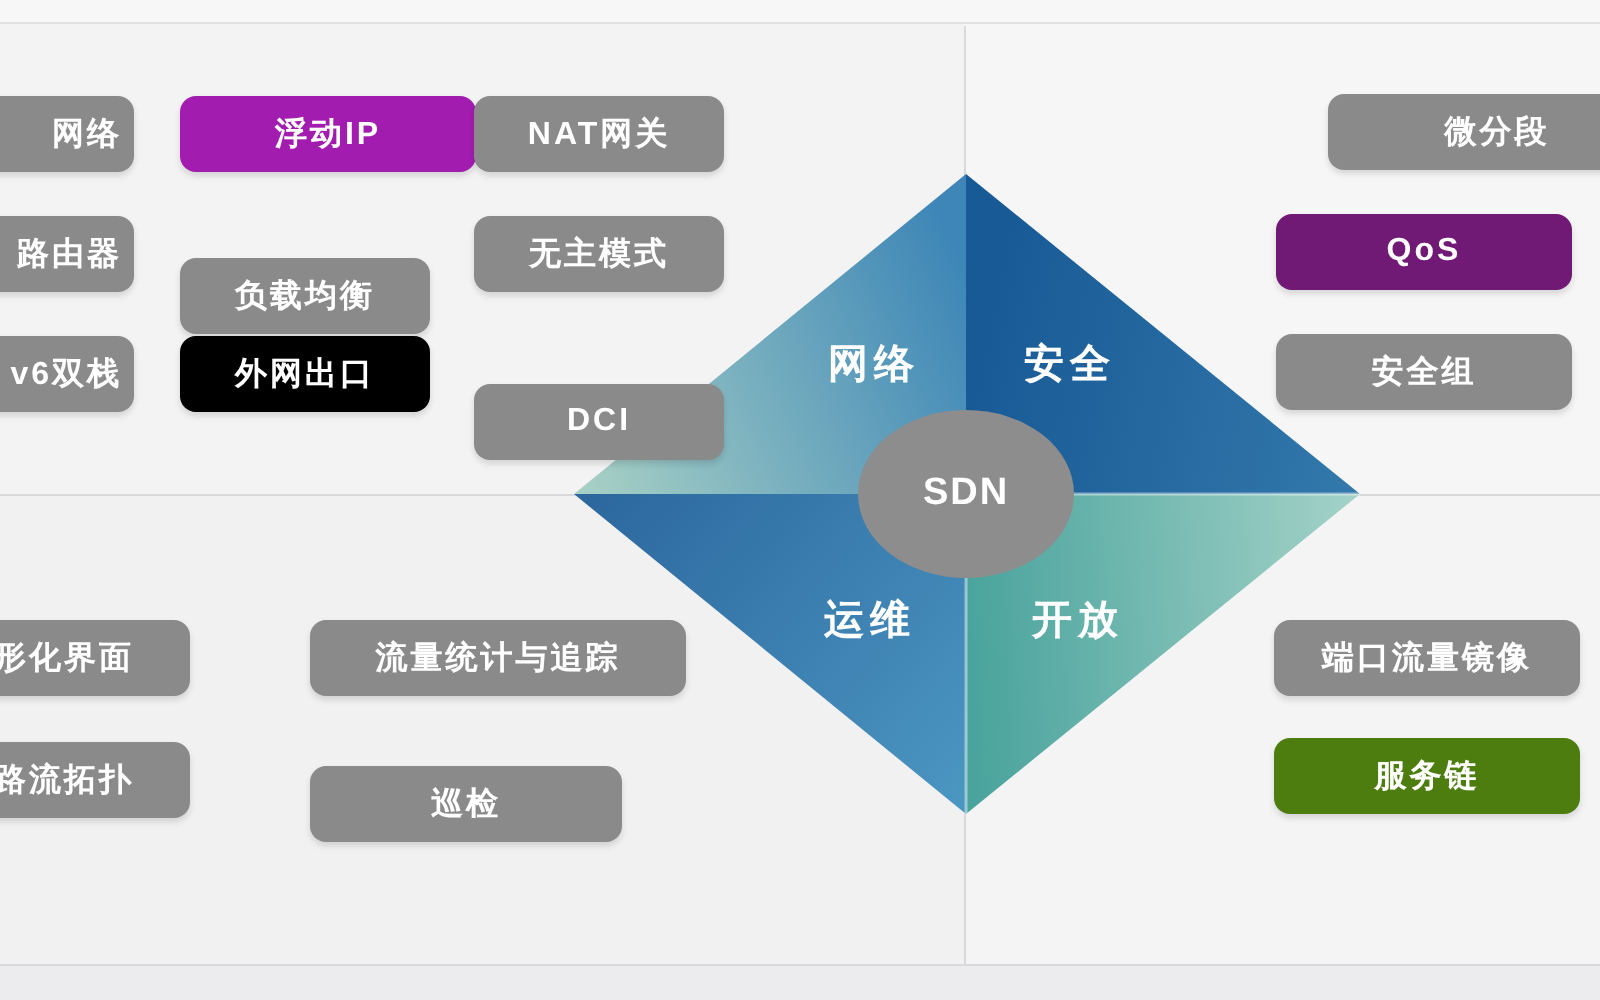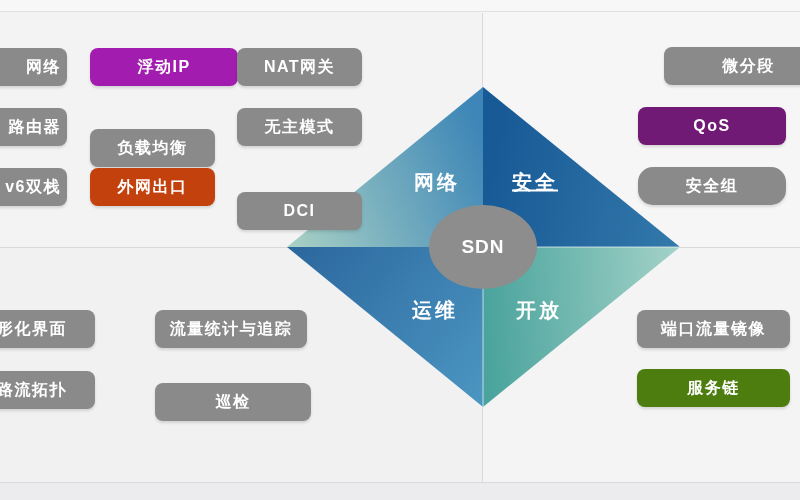--- a/index.html
+++ b/index.html
@@ -74,46 +74,46 @@
     <polygon points="196,0 0,160 196,160" fill="url(#gradNetwork)"></polygon>
     <polygon points="196,0 393,160 196,160" fill="url(#gradSecurity)"></polygon>
     <polygon points="0,160 196,160 196,320" fill="url(#gradOperations)"></polygon>
     <polygon points="196,160 393,160 196,320" fill="url(#gradOpen)"></polygon>
     <line x1="196" y1="160" x2="393" y2="160" stroke="#ffffff" stroke-opacity="0.45" stroke-width="1.5"></line>
     <line x1="196" y1="160" x2="196" y2="320" stroke="#ffffff" stroke-opacity="0.45" stroke-width="1.5"></line>
     <ellipse id="center-circle" cx="196" cy="160" rx="54" ry="42" fill="#8d8d8d"></ellipse>
   </svg>
 
   <div class="qlabel" style="left:437px;top:182px;">网络</div>
-  <div class="qlabel" style="left:535px;top:182px;text-decoration:underline;">安全</div>
+  <div class="qlabel" style="left:535px;top:182px;">安全</div>
   <div class="qlabel" style="left:435px;top:310px;">运维</div>
   <div class="qlabel" style="left:539px;top:310px;">开放</div>
   <div id="center-label">SDN</div>
 
   <div>
     <div class="chip clip" style="left: -58px; top: 48px; width: 125px; background: rgb(138, 138, 138); color: rgb(255, 255, 255);">网络</div>
     <div class="chip" style="left: 90px; top: 48px; width: 148px; background: #a21caf; color: rgb(255, 255, 255);">浮动IP</div>
     <div class="chip" style="left: 237px; top: 48px; width: 125px; background: rgb(138, 138, 138); color: rgb(255, 255, 255);">NAT网关</div>
     <div class="chip clip" style="left: -58px; top: 108px; width: 125px; background: rgb(138, 138, 138); color: rgb(255, 255, 255);">路由器</div>
     <div class="chip" style="left: 90px; top: 108px; width: 125px; background: rgb(138, 138, 138); color: rgb(255, 255, 255); margin-top: 21px;">负载均衡</div>
     <div class="chip" style="left: 237px; top: 108px; width: 125px; background: rgb(138, 138, 138); color: rgb(255, 255, 255);">无主模式</div>
     <div class="chip clip" style="left: -58px; top: 168px; width: 125px; background: rgb(138, 138, 138); color: rgb(255, 255, 255);">v6双栈</div>
-    <div class="chip" style="left: 90px; top: 168px; width: 125px; background: #c2410c; color: rgb(255, 255, 255);">外网出口</div>
+    <div class="chip" style="left: 90px; top: 168px; width: 125px; background: #000000; color: rgb(255, 255, 255);">外网出口</div>
     <div class="chip" style="left: 237px; top: 168px; width: 125px; background: rgb(138, 138, 138); color: rgb(255, 255, 255); margin-top: 24px;">DCI</div>
   </div>
 
   <div>
     <div class="chip" style="left: 664px; top: 47px; width: 169px; background: rgb(138, 138, 138); color: rgb(255, 255, 255);">微分段</div>
     <div class="chip" style="left: 638px; top: 107px; width: 148px; background: #701a75; color: rgb(255, 255, 255);">QoS</div>
-    <div class="chip" style="left: 638px; top: 167px; width: 148px; background: rgb(138, 138, 138); color: rgb(255, 255, 255); border-radius: 15px;">安全组</div>
+    <div class="chip" style="left: 638px; top: 167px; width: 148px; background: rgb(138, 138, 138); color: rgb(255, 255, 255);">安全组</div>
   </div>
 
   <div>
     <div class="chip clip-wide" style="left: -40px; top: 310px; width: 135px; background: rgb(138, 138, 138); color: rgb(255, 255, 255);">形化界面</div>
-    <div class="chip" style="left: 155px; top: 310px; width: 152px; background: rgb(138, 138, 138); color: rgb(255, 255, 255);">流量统计与追踪</div>
+    <div class="chip" style="left: 155px; top: 310px; width: 188px; background: rgb(138, 138, 138); color: rgb(255, 255, 255);">流量统计与追踪</div>
     <div class="chip clip-wide" style="left: -40px; top: 371px; width: 135px; background: rgb(138, 138, 138); color: rgb(255, 255, 255);">路流拓扑</div>
     <div class="chip" style="left: 155px; top: 383px; width: 156px; background: rgb(138, 138, 138); color: rgb(255, 255, 255);">巡检</div>
   </div>
 
   <div>
     <div class="chip" style="left: 637px; top: 310px; width: 153px; background: rgb(138, 138, 138); color: rgb(255, 255, 255);">端口流量镜像</div>
     <div class="chip" style="left: 637px; top: 369px; width: 153px; background: #4d7c0f; color: rgb(255, 255, 255);">服务链</div>
   </div>
 
 </div>

